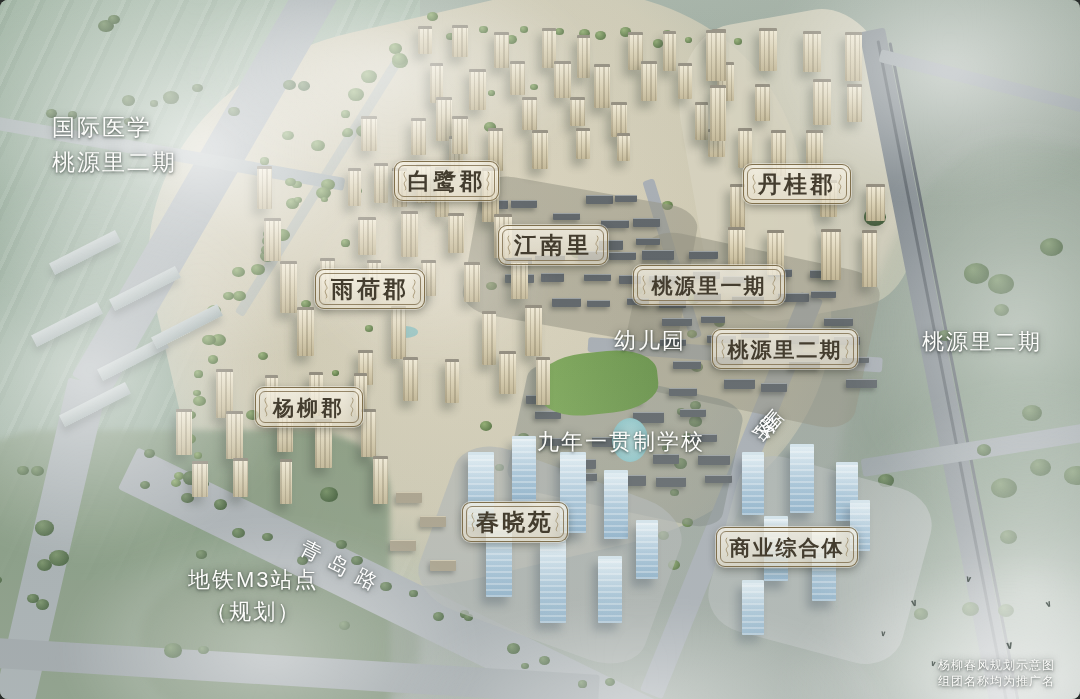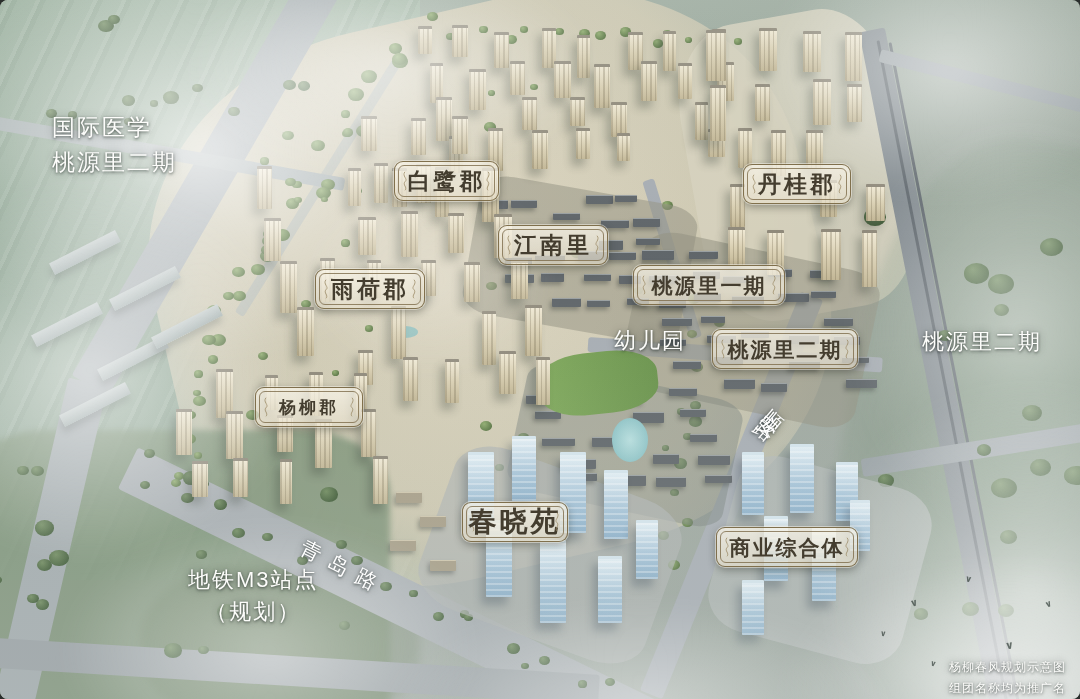--- a/index.html
+++ b/index.html
@@ -476,47 +476,48 @@
         </svg>
         <span class="btxt" style="font-size:21px;letter-spacing:2px">桃源里二期</span>
         <svg class="orn orn-r" width="10" height="24" viewBox="0 0 14 30">
           <path d="M7 2 C2 8 12 12 7 16 C3 20 11 24 7 28" fill="none" stroke="#97855f" stroke-width="1.4"></path>
         </svg>
       </div>
       <div class="badge" style="left: 255px; top: 387px; width: 108px;">
         <svg class="orn orn-l" width="10" height="24" viewBox="0 0 14 30">
           <path d="M7 2 C2 8 12 12 7 16 C3 20 11 24 7 28" fill="none" stroke="#97855f" stroke-width="1.4"></path>
         </svg>
-        <span class="btxt" style="font-size:17px;letter-spacing:3px">杨柳郡</span>
+        <span class="btxt" style="font-size:21px;letter-spacing:3px">杨柳郡</span>
         <svg class="orn orn-r" width="10" height="24" viewBox="0 0 14 30">
           <path d="M7 2 C2 8 12 12 7 16 C3 20 11 24 7 28" fill="none" stroke="#97855f" stroke-width="1.4"></path>
         </svg>
       </div>
       <div class="badge" style="left: 462px; top: 502px; width: 106px;">
         <svg class="orn orn-l" width="10" height="24" viewBox="0 0 14 30">
           <path d="M7 2 C2 8 12 12 7 16 C3 20 11 24 7 28" fill="none" stroke="#97855f" stroke-width="1.4"></path>
         </svg>
-        <span class="btxt" style="font-size:28px;letter-spacing:3px">春晓苑</span>
+        <span class="btxt" style="font-size:23px;letter-spacing:3px">春晓苑</span>
         <svg class="orn orn-r" width="10" height="24" viewBox="0 0 14 30">
           <path d="M7 2 C2 8 12 12 7 16 C3 20 11 24 7 28" fill="none" stroke="#97855f" stroke-width="1.4"></path>
         </svg>
       </div>
       <div class="badge" style="left: 716px; top: 527px; width: 142px;">
         <svg class="orn orn-l" width="10" height="24" viewBox="0 0 14 30">
           <path d="M7 2 C2 8 12 12 7 16 C3 20 11 24 7 28" fill="none" stroke="#97855f" stroke-width="1.4"></path>
         </svg>
         <span class="btxt" style="font-size:21px;letter-spacing:2px">商业综合体</span>
         <svg class="orn orn-r" width="10" height="24" viewBox="0 0 14 30">
           <path d="M7 2 C2 8 12 12 7 16 C3 20 11 24 7 28" fill="none" stroke="#97855f" stroke-width="1.4"></path>
         </svg>
       </div>
       <div class="plabel" style="top: 110px; font-size: 23px; line-height: 35px; left: 52px;">国际医学
 桃源里二期</div>
       <div class="plabel" style="top: 326px; font-size: 22px; left: 614px;">幼儿园</div>
       <div class="plabel" style="top: 327px; font-size: 22px; left: 922px;">桃源里二期</div>
+      <div class="plabel" style="top: 427px; font-size: 22px; left: 537px;">九年一贯制学校</div>
       <div class="plabel" style="top: 564px; font-size: 22px; line-height: 32px; left: 188px; text-align: center;">地铁M3站点
 （规划）</div>
-      <div class="plabel" style="top: 657px; font-size: 12px; line-height: 21px; right: 14px; text-align: center; font-weight: 400; letter-spacing: 1px;">杨柳春风规划示意图
+      <div class="plabel" style="top: 657px; font-size: 12px; line-height: 16px; right: 25px; text-align: center; font-weight: 400; letter-spacing: 1px;">杨柳春风规划示意图
 组团名称均为推广名</div>
       <div class="rlabel" style="left: 308px; top: 534px; font-size: 21px; letter-spacing: 10px; transform: rotate(27deg);">青岛路</div>
       <div class="rlabel" style="left: 776px; top: 402px; font-size: 20px; letter-spacing: 6px; transform: rotate(40deg); writing-mode: vertical-rl; transform-origin: 50% 0px;">顺安路</div>
     </div>
 </div>
 
 </body></html>

